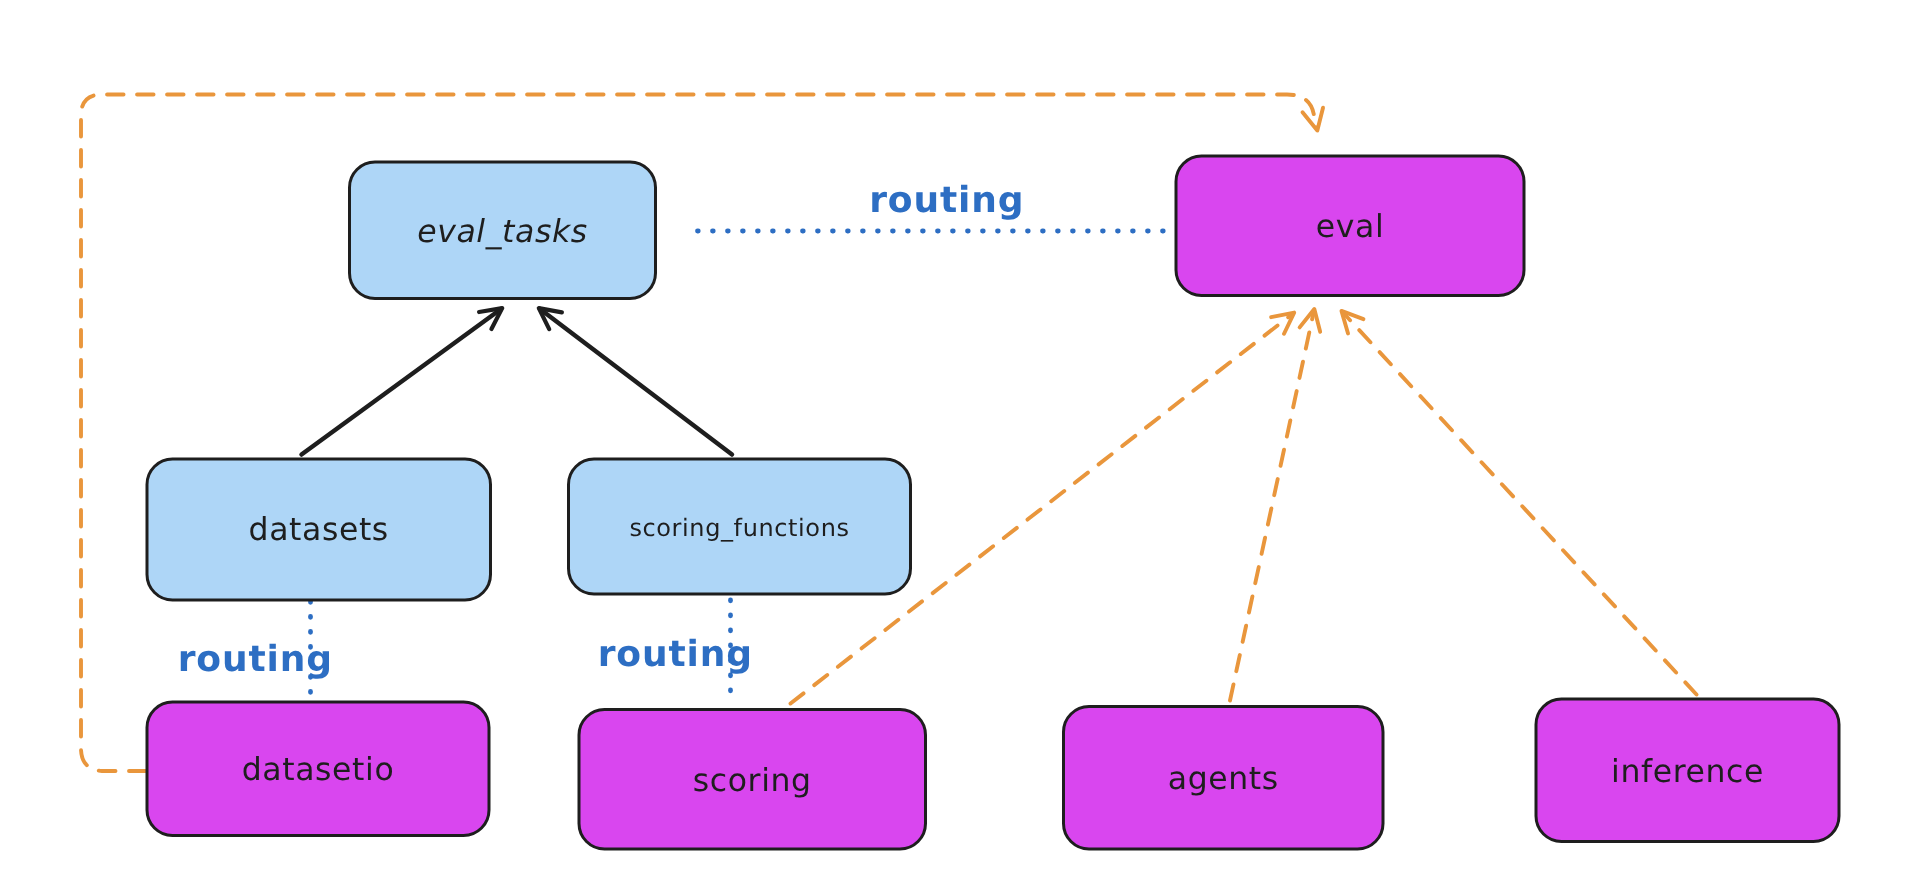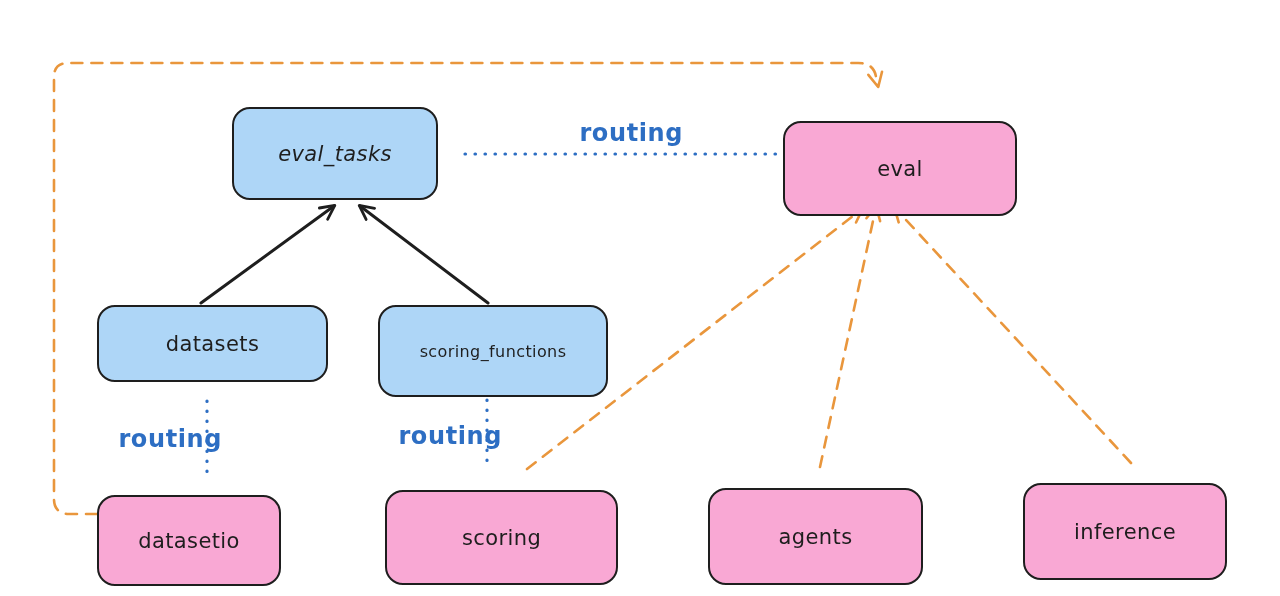--- a/index.html
+++ b/index.html
@@ -29,27 +29,27 @@
     border-radius: 18px;
     display: flex;
     align-items: center;
     justify-content: center;
     font-size: 21px;
     letter-spacing: 0.4px;
     color: #1e1e1e;
     text-align: center;
   }
   .node-blue  { background: #aed6f7; }
-  .node-green { background: #f9a8d4; margin-top: 18px; }
+  .node-green { background: #d946ef; }
 
   .n-eval_tasks        { left: 232px;  top: 107px; width: 206px; height: 93px; font-style: italic; }
   .n-eval              { left: 783px;  top: 103px; width: 234px; height: 95px; }
-  .n-datasets          { left: 97px;   top: 305px; width: 231px; height: 77px; }
+  .n-datasets          { left: 97px;   top: 305px; width: 231px; height: 96px; }
   .n-scoring_functions { left: 378px;  top: 305px; width: 230px; height: 92px; font-size: 16px; }
-  .n-datasetio         { left: 97px;   top: 477px; width: 184px; height: 91px; text-align: center; }
+  .n-datasetio         { left: 97px;   top: 467px; width: 230px; height: 91px; text-align: center; }
   .n-scoring           { left: 385px;  top: 472px; width: 233px; height: 95px; }
   .n-agents            { left: 708px;  top: 470px; width: 215px; height: 97px; }
   .n-inference         { left: 1023px; top: 465px; width: 204px; height: 97px; }
 
   .routing-label {
     position: absolute;
     width: 130px;
     text-align: right;
     font-size: 24px;
     font-weight: 600;

